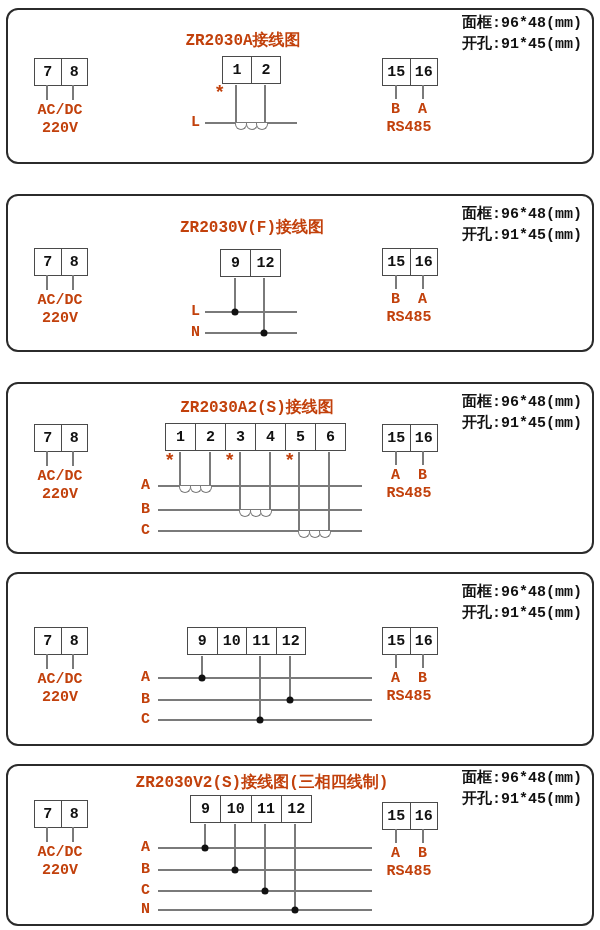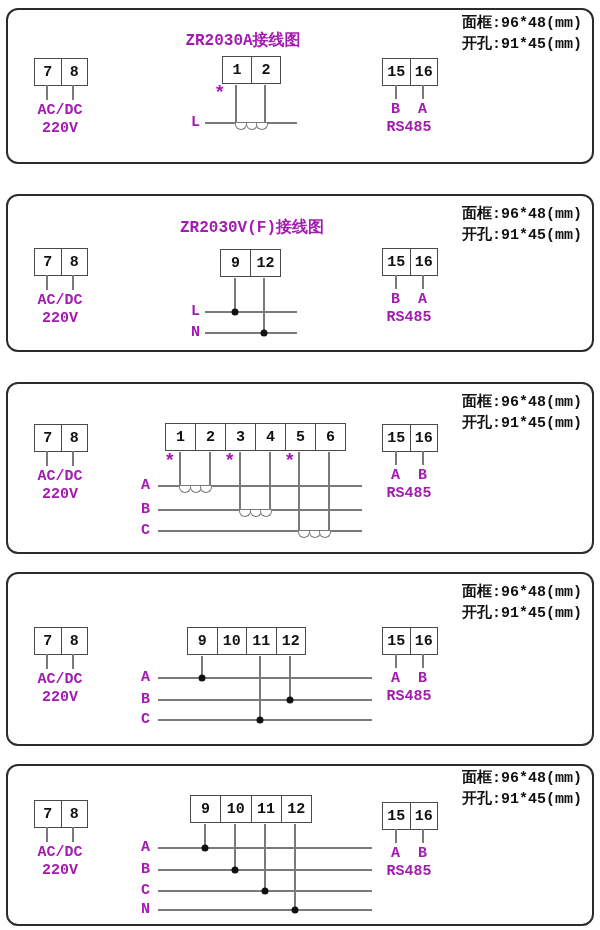--- a/index.html
+++ b/index.html
@@ -1,19 +1,19 @@
 <!DOCTYPE html>
 <html><head>
 <meta charset="utf-8">
 <style>
   html,body{margin:0;padding:0;background:#ffffff;}
   #page{position:relative;width:600px;height:930px;background:#ffffff;overflow:hidden;
         font-family:"Liberation Mono","DejaVu Sans Mono",monospace;color:#111;}
   .panel{position:absolute;left:6px;width:584px;border:2px solid #2b2b2b;border-radius:12px;background:#fff;}
-  .t{position:absolute;font-weight:bold;color:#a21caf;white-space:nowrap;}
+  .t{position:absolute;font-weight:bold;color:#c2410c;white-space:nowrap;}
   .title{font-size:16px;text-align:center;}
   .spec{position:absolute;right:10px;font-size:15px;line-height:21px;font-weight:bold;text-align:left;}
   .tbox{position:absolute;display:flex;height:26px;border:1.6px solid #4a4a4a;background:#fff;box-sizing:content-box;}
   .cell{flex:1;display:flex;align-items:center;justify-content:center;font-weight:bold;font-size:15px;}
   .cell + .cell{border-left:1.6px solid #4a4a4a;}
   .vwire{position:absolute;width:1.5px;background:#7a7a7a;}
   .hline{position:absolute;height:1.5px;background:#7a7a7a;}
   .dot{position:absolute;width:7px;height:7px;background:#111;border-radius:50%;transform:translate(-50%,-50%);}
   .bumps{position:absolute;display:flex;}
   .bump{width:10px;height:6px;border:1.5px solid #7a7a7a;border-top:none;
@@ -103,20 +103,21 @@
       <div class="cell">16</div>
     </div>
     <div class="vwire" style="left:387px;top:79px;height:14px;"></div>
     <div class="vwire" style="left:414px;top:79px;height:14px;"></div>
     <div class="t lab ctr" style="left:377px;top:95px;width:21px;">B</div>
     <div class="t lab ctr" style="left:404px;top:95px;width:21px;">A</div>
     <div class="t lab ctr" style="left:362px;top:113px;width:78px;">RS485</div>
   </div>
 
   <div class="panel" style="top:382px;height:168px;">
+    <div class="t title" style="left:99px;width:300px;top:13px;">ZR2030A2(S)接线图</div>
     <div class="spec" style="top:8px;">
       <div>面框:96*48(mm)</div>
       <div>开孔:91*45(mm)</div>
     </div>
     <div class="tbox" style="left:26px;top:40px;width:52px;">
       <div class="cell">7</div>
       <div class="cell">8</div>
     </div>
     <div class="vwire" style="left:38px;top:67px;height:15px;"></div>
     <div class="vwire" style="left:64px;top:67px;height:15px;"></div>
@@ -211,20 +212,21 @@
       <div class="cell">16</div>
     </div>
     <div class="vwire" style="left:387px;top:80px;height:14px;"></div>
     <div class="vwire" style="left:414px;top:80px;height:14px;"></div>
     <div class="t lab ctr" style="left:377px;top:96px;width:21px;">A</div>
     <div class="t lab ctr" style="left:404px;top:96px;width:21px;">B</div>
     <div class="t lab ctr" style="left:362px;top:114px;width:78px;">RS485</div>
   </div>
 
   <div class="panel" style="top:764px;height:158px;">
+    <div class="t title" style="left:94px;width:320px;top:6px;">ZR2030V2(S)接线图(三相四线制)</div>
     <div class="spec" style="top:2px;">
       <div>面框:96*48(mm)</div>
       <div>开孔:91*45(mm)</div>
     </div>
     <div class="tbox" style="left:26px;top:34px;width:52px;">
       <div class="cell">7</div>
       <div class="cell">8</div>
     </div>
     <div class="vwire" style="left:38px;top:61px;height:15px;"></div>
     <div class="vwire" style="left:64px;top:61px;height:15px;"></div>

